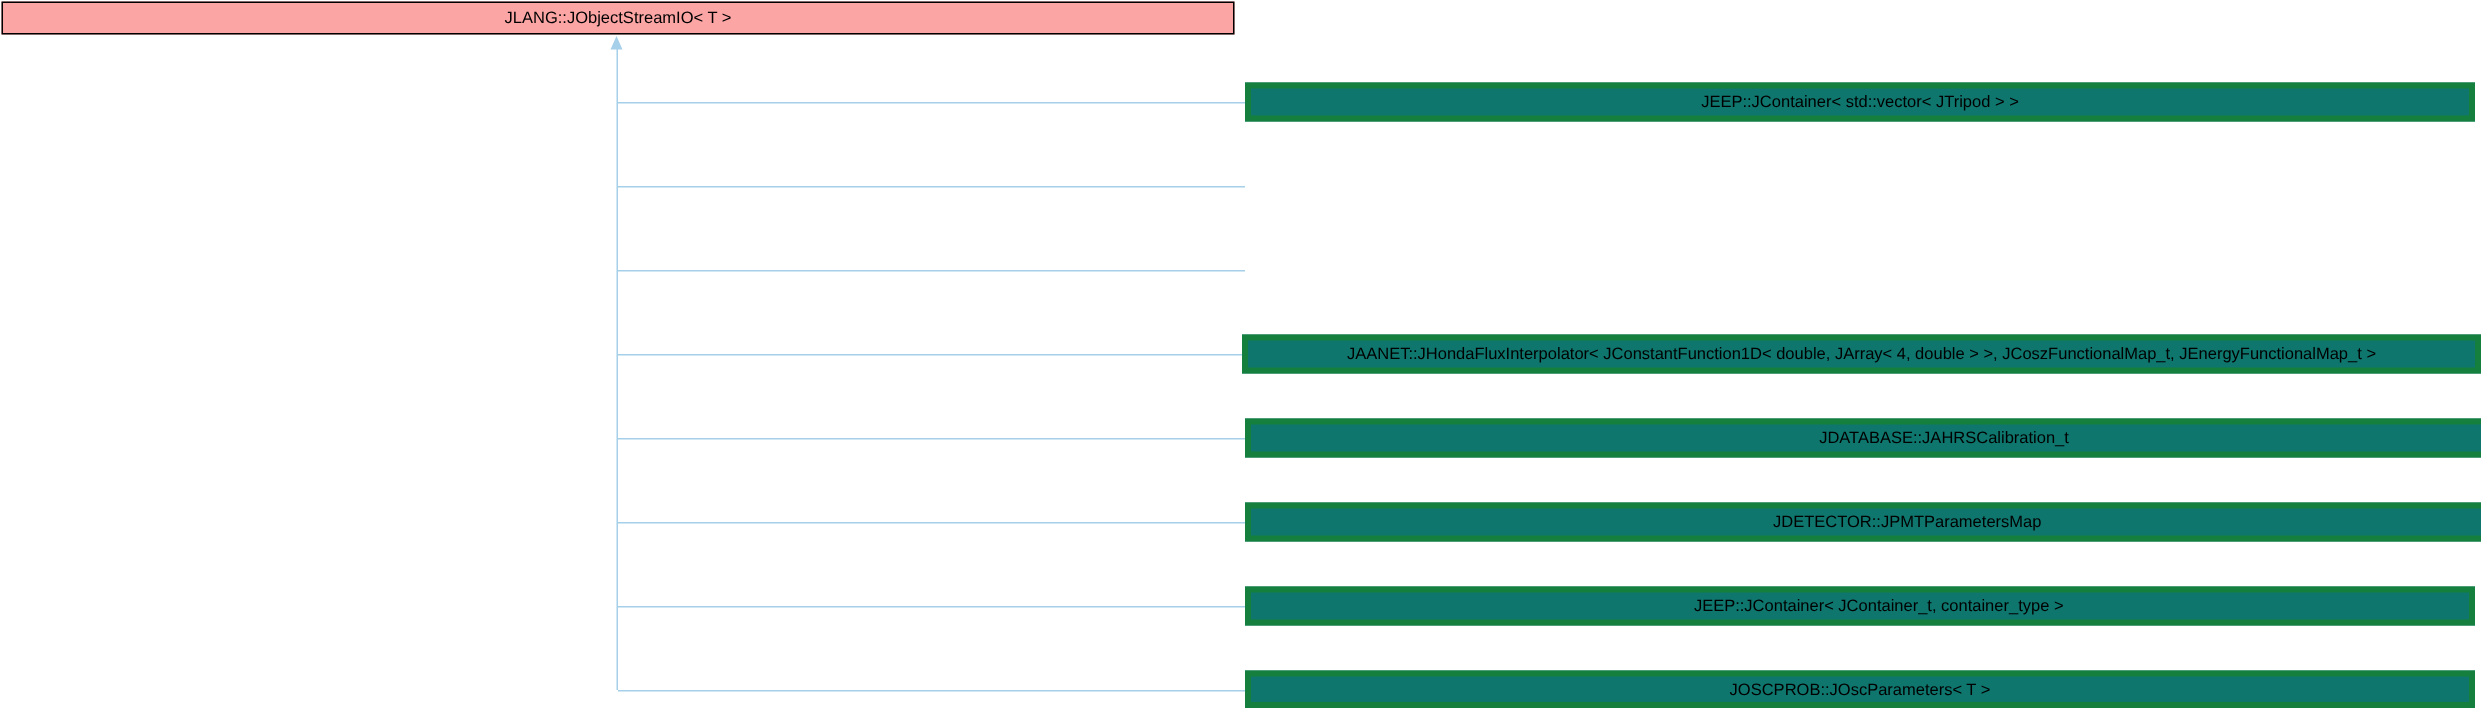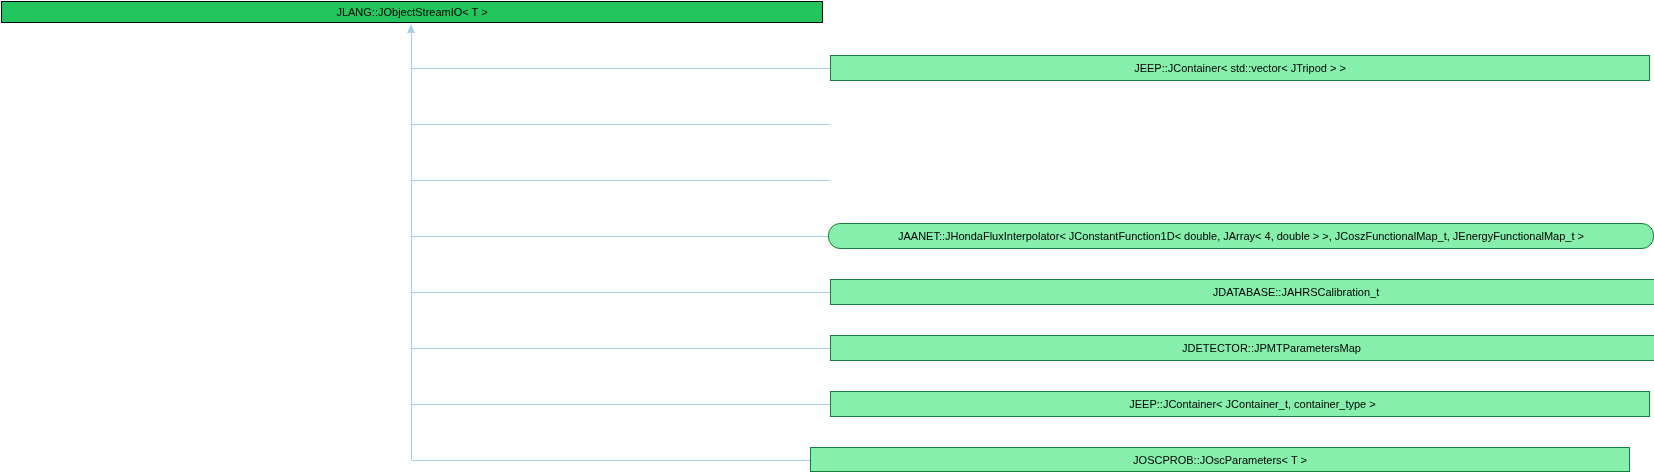--- a/index.html
+++ b/index.html
@@ -21,26 +21,26 @@
     position: absolute;
     box-sizing: border-box;
     display: flex;
     align-items: center;
     justify-content: center;
     white-space: nowrap;
     text-align: center;
     cursor: pointer;
   }
   .node.base {
-    background: #22c55e;
+    background: #fca5a5;
     border: 1px solid #000000;
   }
   .node.derived {
-    background: #86efac;
-    border: 1px solid #15803d;
+    background: #0f766e;
+    border: 4px solid #15803d;
   }
   .edge-v {
     position: absolute;
     width: 1px;
     background: #a6cfe9;
   }
   .edge-h {
     position: absolute;
     height: 1px;
     background: #a6cfe9;
@@ -74,33 +74,33 @@
   <div class="edge-h" style="left:412px; top:348px; width:418px;"></div>
   <div class="edge-h" style="left:412px; top:404px; width:418px;"></div>
   <div class="edge-h" style="left:412px; top:460px; width:418px;"></div>
 
   <div class="node derived" style="left:830px; top:55px; width:820px; height:26px;">
     <span>JEEP::JContainer&lt; std::vector&lt; JTripod &gt; &gt;</span>
   </div>
 
 
 
-  <div class="node derived" style="left:828px; top:223px; width:826px; height:26px;border-radius:12px;">
+  <div class="node derived" style="left:828px; top:223px; width:826px; height:26px;">
     <span>JAANET::JHondaFluxInterpolator&lt; JConstantFunction1D&lt; double, JArray&lt; 4, double &gt; &gt;, JCoszFunctionalMap_t, JEnergyFunctionalMap_t &gt;</span>
   </div>
 
   <div class="node derived" style="left:830px; top:279px; width:932px; height:26px;">
     <span>JDATABASE::JAHRSCalibration_t</span>
   </div>
 
   <div class="node derived" style="left:830px; top:335px; width:883px; height:26px;align-items:center;">
     <span>JDETECTOR::JPMTParametersMap</span>
   </div>
 
   <div class="node derived" style="left:830px; top:391px; width:820px; height:26px;padding-left:25px;">
     <span>JEEP::JContainer&lt; JContainer_t, container_type &gt;</span>
   </div>
 
-  <div class="node derived" style="left:810px; top:447px; width:820px; height:25px;">
+  <div class="node derived" style="left:830px; top:447px; width:820px; height:25px;">
     <span>JOSCPROB::JOscParameters&lt; T &gt;</span>
   </div>
 
 </div>
 
 </body></html>

